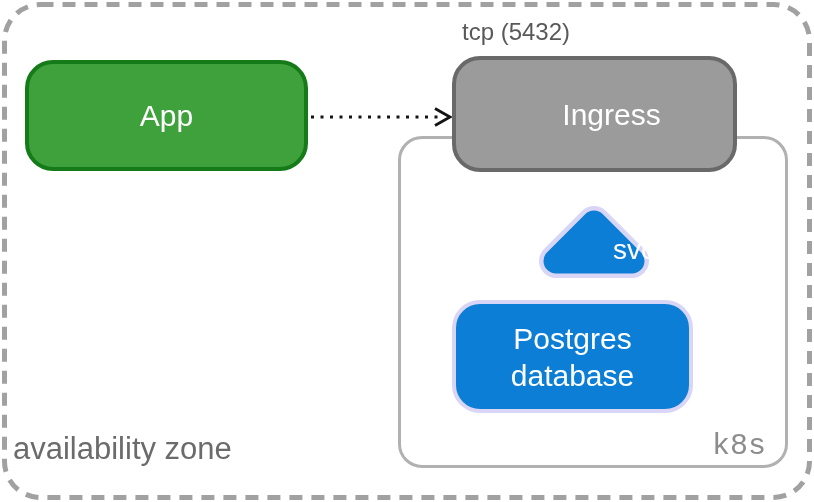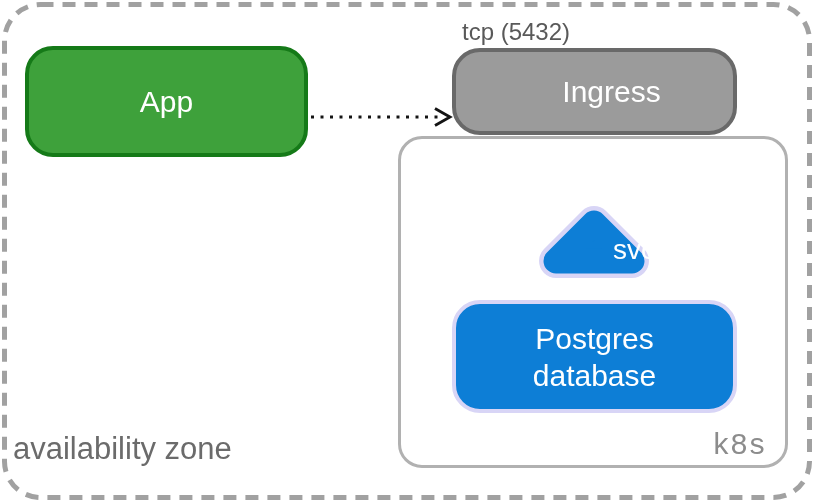--- a/index.html
+++ b/index.html
@@ -45,35 +45,35 @@
     align-items: center;
     justify-content: center;
     text-align: center;
     color: var(--node-text, #ffffff);
     font-size: 30px;
     line-height: 37px;
     border-radius: 28px;
     border: 4px solid transparent;
   }
   .node-app {
-    left: 25px; top: 46px;
+    left: 25px; top: 60px;
     width: 283px; height: 111px;
     background: var(--green-fill, #3ea13b);
     border-color: var(--green-border, #157a18);
   }
   .node-ingress {
-    left: 452px; top: 48px;
-    width: 285px; height: 87px;
+    left: 452px; top: 56px;
+    width: 285px; height: 116px;
     background: var(--gray-fill, #9b9b9b);
     border-color: var(--gray-border, #696969);
     padding-left: 34px;
   }
   .node-postgres {
     left: 452px; top: 300px;
-    width: 285px; height: 113px;
+    width: 241px; height: 113px;
     background: var(--blue-fill, #0d7ed6);
     border-color: var(--lavender-border, #d8d5f6);
   }
   .node-postgres .wrap {
     display: inline-block;
     max-width: 215px;
   }
   .k8s-box {
     position: absolute;
     box-sizing: border-box;

